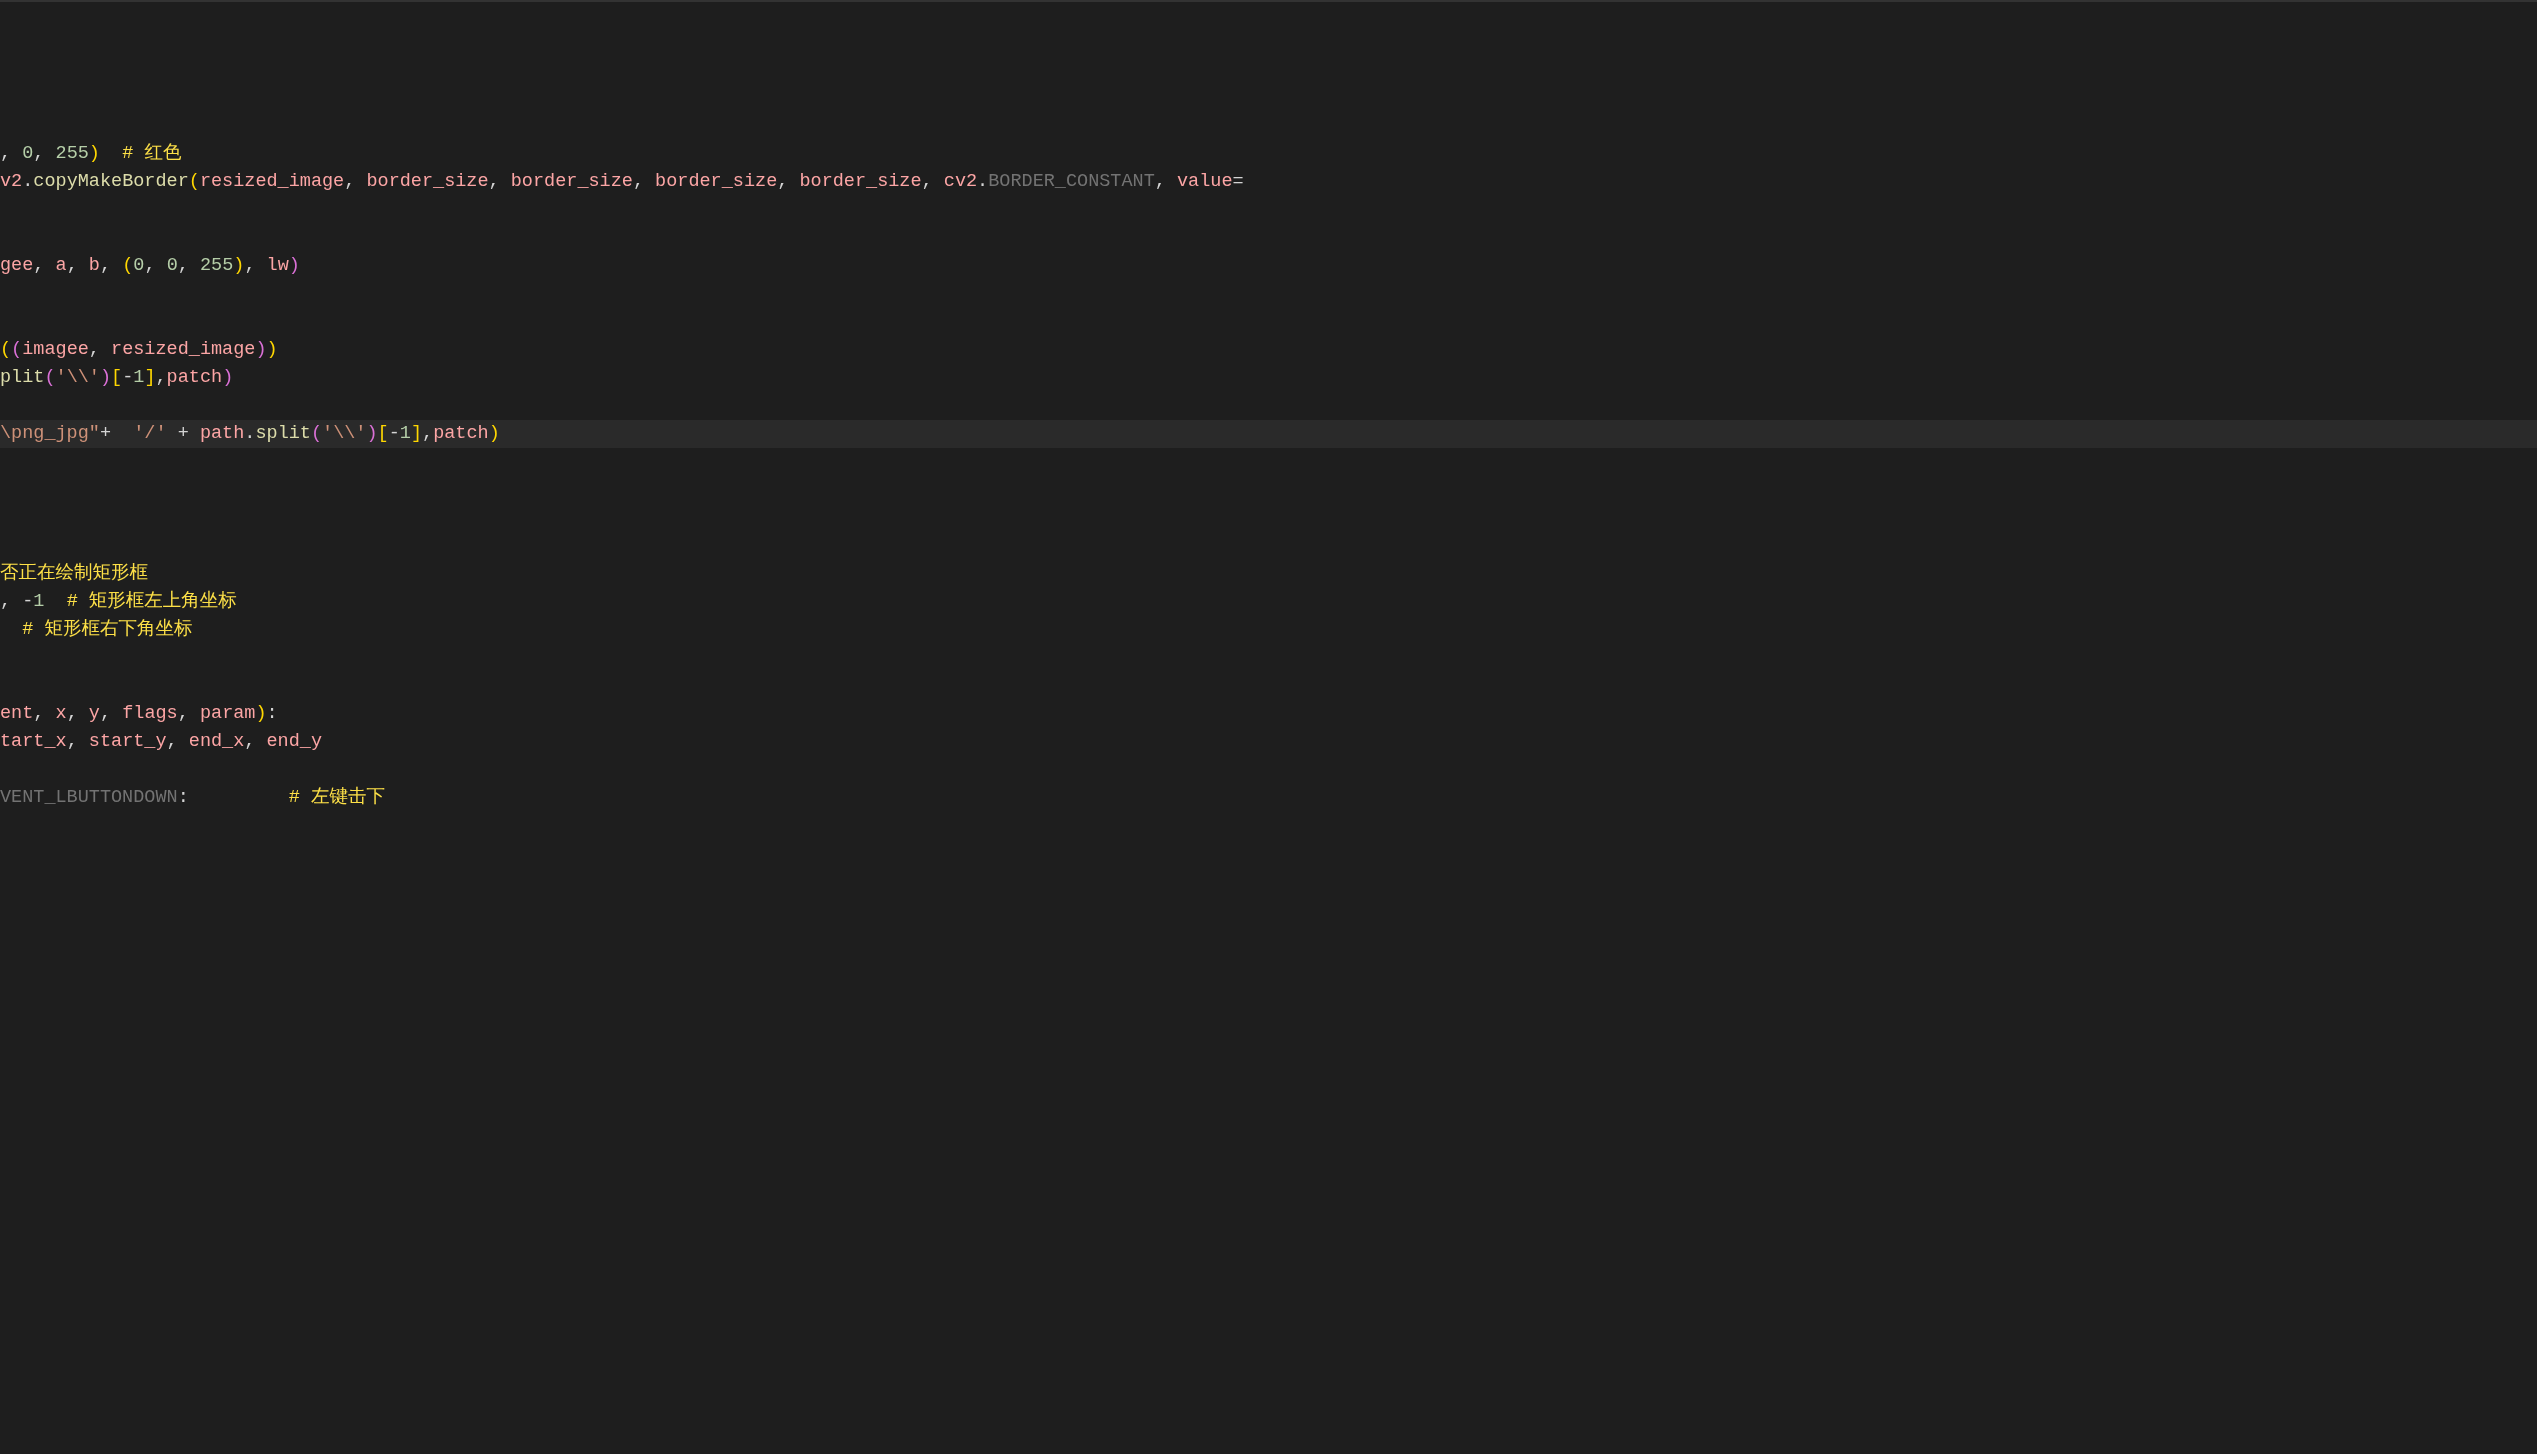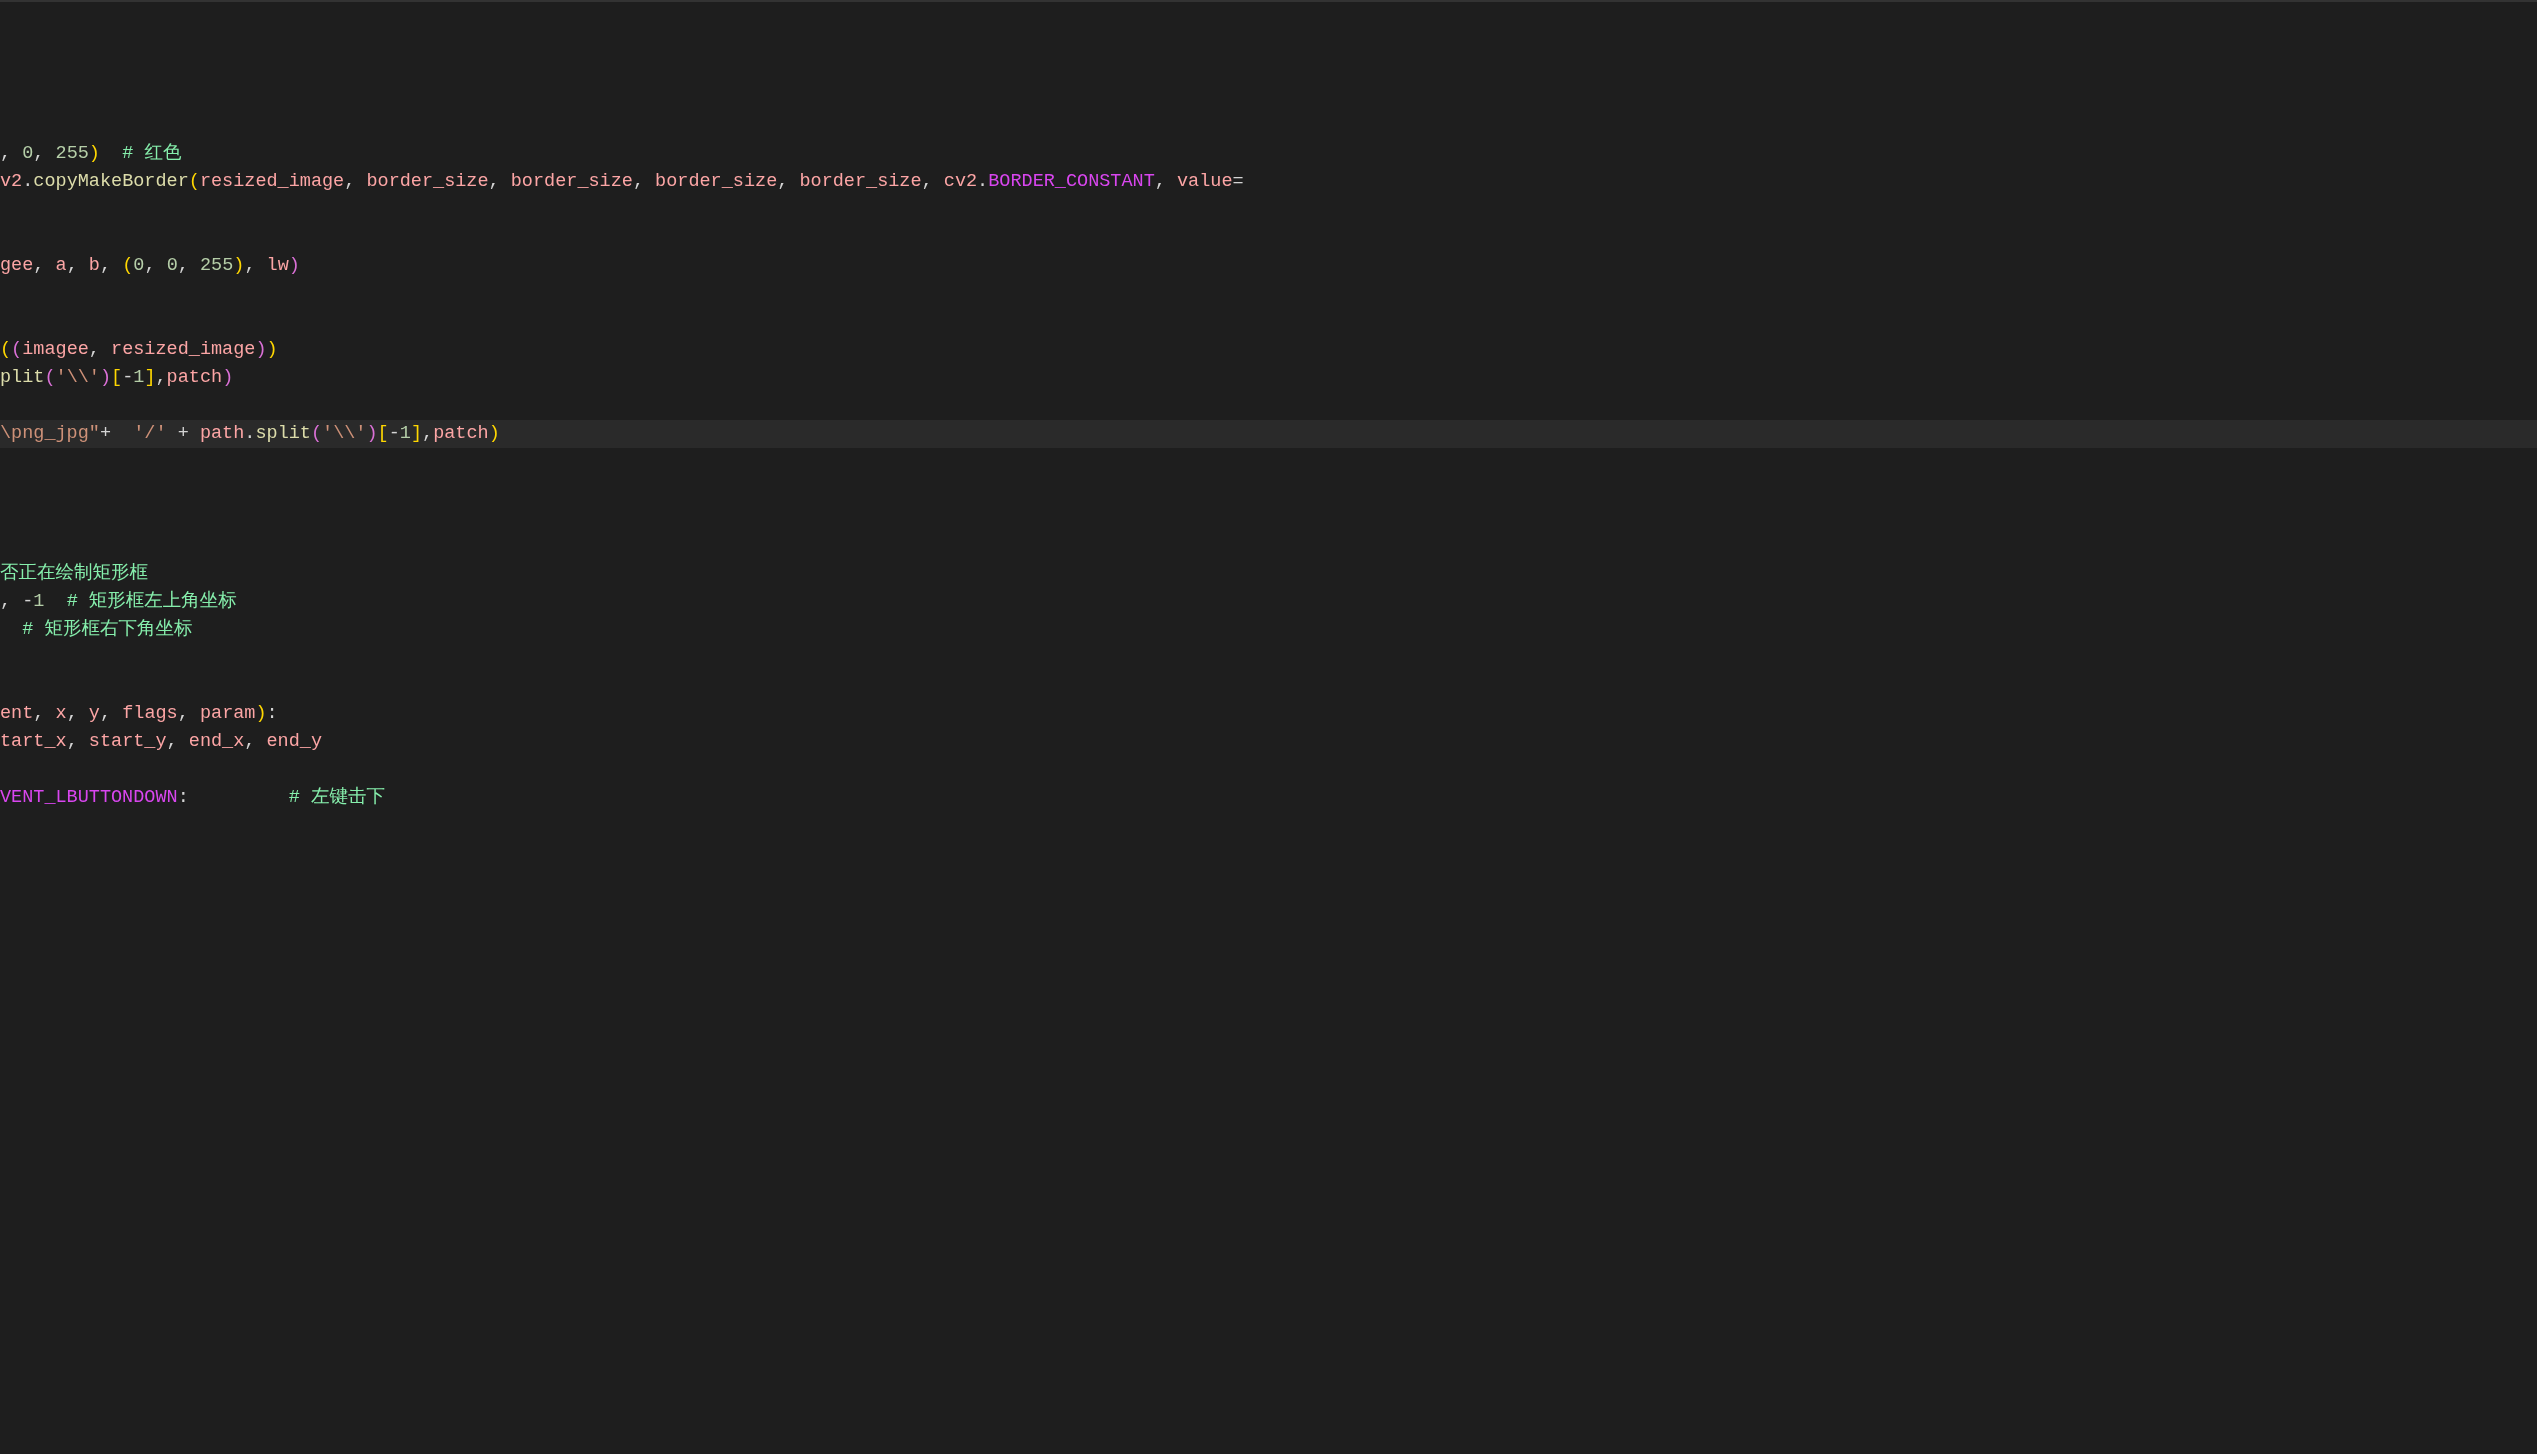--- a/index.html
+++ b/index.html
@@ -27,24 +27,24 @@
     .line {
       height: 28px;
       white-space: pre;
       padding-left: 0;
     }
     .line.highlighted {
       background-color: #2a2a2a;
     }
     .tok-num { color: #b5cea8; }
     .tok-str { color: #ce9178; }
-    .tok-comment { color: #86efac; }
+    .tok-comment { color: #fde047; }
     .tok-var { color: #fca5a5; }
     .tok-func { color: #dcdcaa; }
-    .tok-const { color: #d946ef; }
+    .tok-const { color: #737373; }
     .tok-paren-y { color: #ffd700; }
     .tok-paren-p { color: #da70d6; }
     .tok-op { color: #d4d4d4; }
     .tok-plain { color: #d4d4d4; }
     .scrollbar-h {
       position: absolute;
       bottom: 7px;
       left: 0;
       right: 17.6px;
       height: 12.3px;

